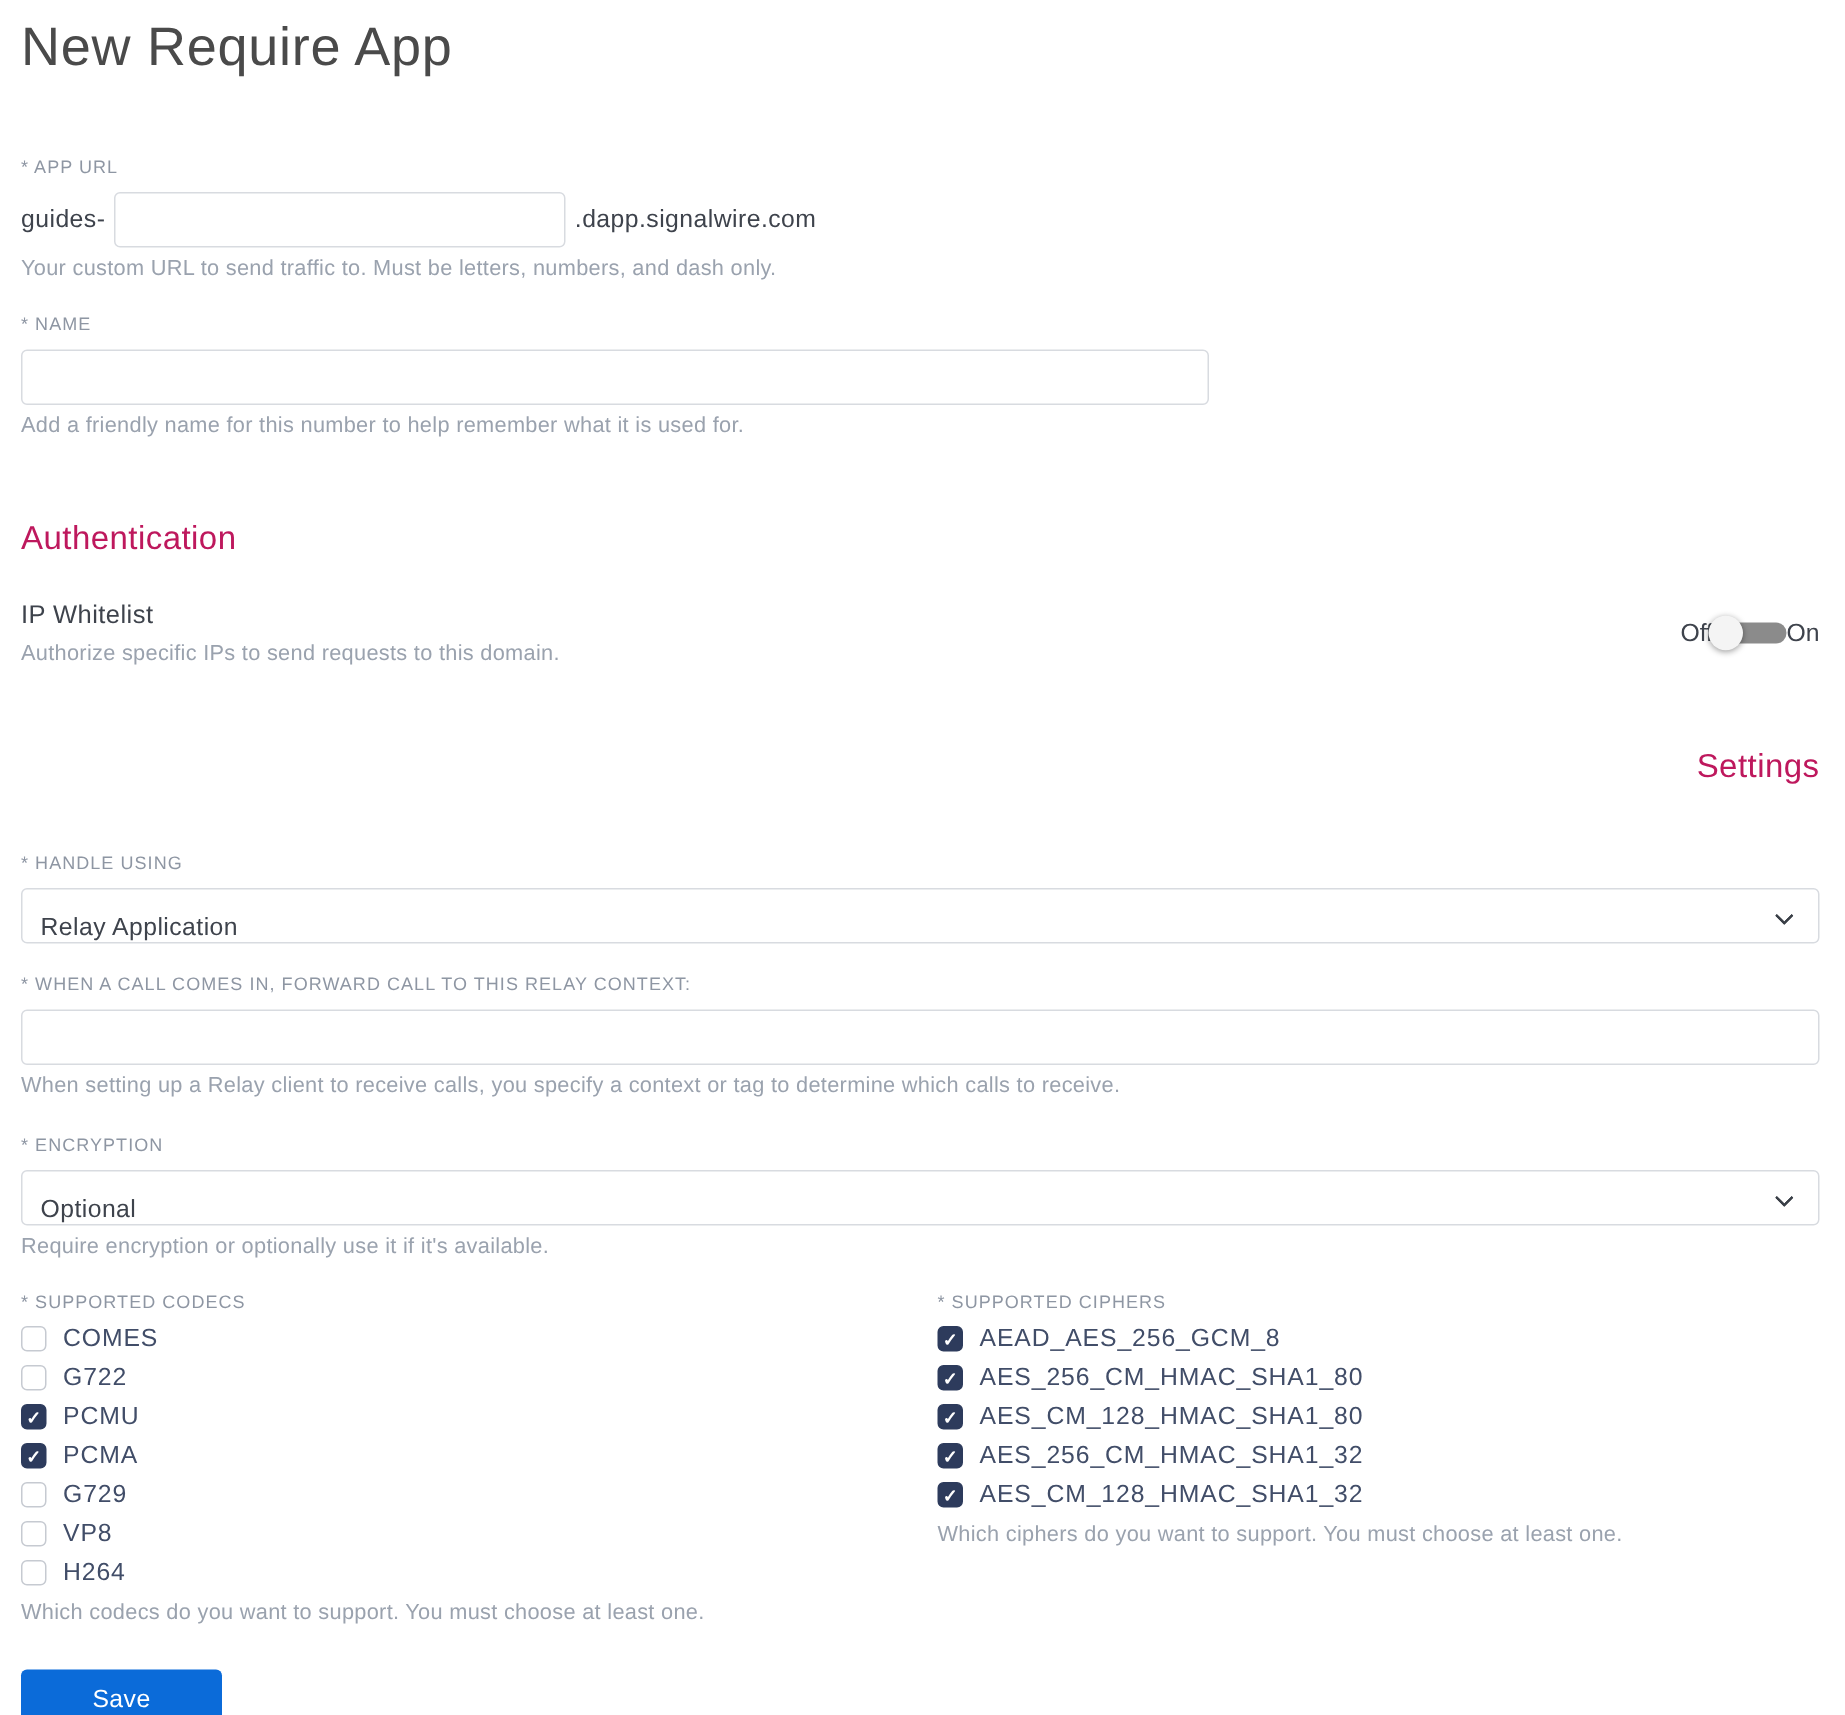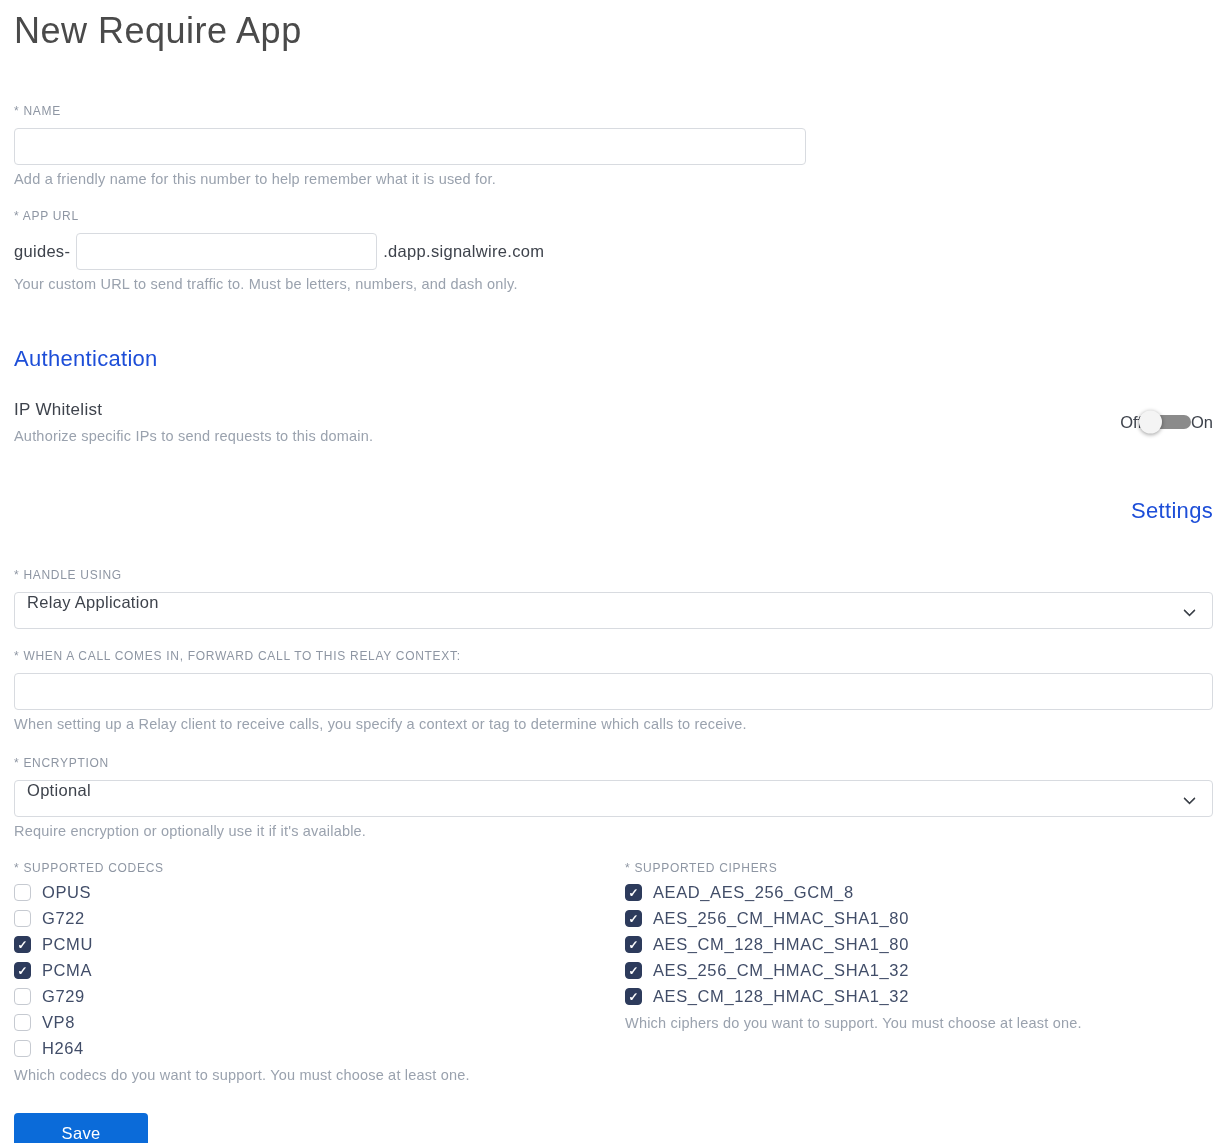--- a/index.html
+++ b/index.html
@@ -61,21 +61,21 @@
     color: #3e434c;
   }
   .url-prefix { margin-right: 6px; letter-spacing: 0.3px; }
   .url-suffix { margin-left: 6px; letter-spacing: 0.3px; }
   .url-input { width: 301px; }
 
   
   .section-heading {
     font-size: 22px;
     font-weight: 400;
-    color: #1d4ed8;
+    color: #be185d;
     letter-spacing: 0.3px;
   }
   .section-auth { margin-top: 54px; }
   .section-settings { margin-top: 54px; margin-bottom: 44px; text-align: right; }
 
   
   .toggle-row {
     display: flex;
     justify-content: space-between;
     align-items: center;
@@ -115,21 +115,21 @@
   }
 
   
   .select-box {
     position: relative;
     height: 37px;
     border: 1px solid #d8dbe0;
     border-radius: 4px;
     background: #ffffff;
     display: flex;
-    align-items: flex-start;
+    align-items: flex-end;
     padding: 0 36px 0 12px;
     font-size: 16.5px;
     color: #3e434c;
     letter-spacing: 0.3px;
     cursor: pointer;
     width: 100%;
   }
   .select-chevron {
     position: absolute;
     right: 18px;
@@ -203,34 +203,34 @@
 </style>
 </head>
 <body>
 
 <div class="page">
 
   <h1 class="page-title">New Require App</h1>
 
   
   <div class="field-group">
-    <label class="field-label">* NAME</label>
-    <input type="text" class="text-input name-input" value="" style="">
-    <div class="help-text">Add a friendly name for this number to help remember what it is used for.</div>
-  </div>
-
-  
-  <div class="field-group">
     <label class="field-label">* APP URL</label>
     <div class="url-row">
       <span class="url-prefix">guides-</span>
       <input type="text" class="text-input url-input" value="" style="">
       <span class="url-suffix">.dapp.signalwire.com</span>
     </div>
     <div class="help-text">Your custom URL to send traffic to. Must be letters, numbers, and dash only.</div>
+  </div>
+
+  
+  <div class="field-group">
+    <label class="field-label">* NAME</label>
+    <input type="text" class="text-input name-input" value="" style="">
+    <div class="help-text">Add a friendly name for this number to help remember what it is used for.</div>
   </div>
 
   
   <h2 class="section-heading section-auth">Authentication</h2>
 
   <div class="toggle-row">
     <div>
       <div class="toggle-row-label">IP Whitelist</div>
       <div class="help-text" style="margin-top:0">Authorize specific IPs to send requests to this domain.</div>
     </div>
@@ -273,21 +273,21 @@
   </div>
 
   
   <div class="checkbox-columns">
     <div class="codec-col">
       <label class="field-label" style="margin-bottom:0">* SUPPORTED CODECS</label>
       <div class="checkbox-list">
 
           <div class="checkbox-row">
             <span class="checkbox"></span>
-            <span class="checkbox-label">OPUS</span>
+            <span class="checkbox-label">COMES</span>
           </div>
 
           <div class="checkbox-row">
             <span class="checkbox"></span>
             <span class="checkbox-label">G722</span>
           </div>
 
           <div class="checkbox-row">
             <span class="checkbox checked">
               <span class="check-mark">✓</span>

